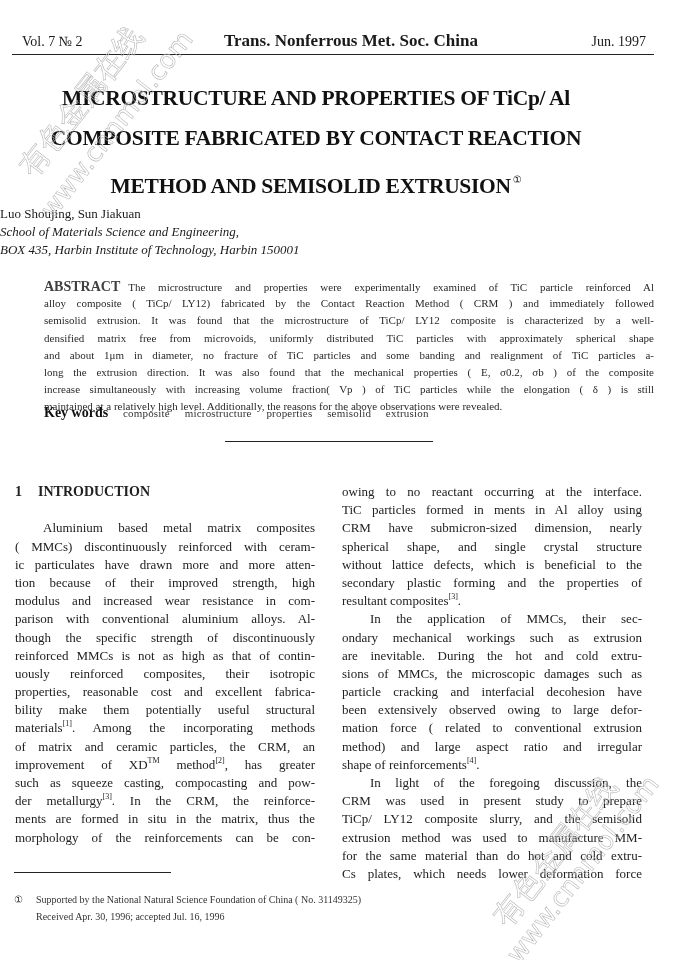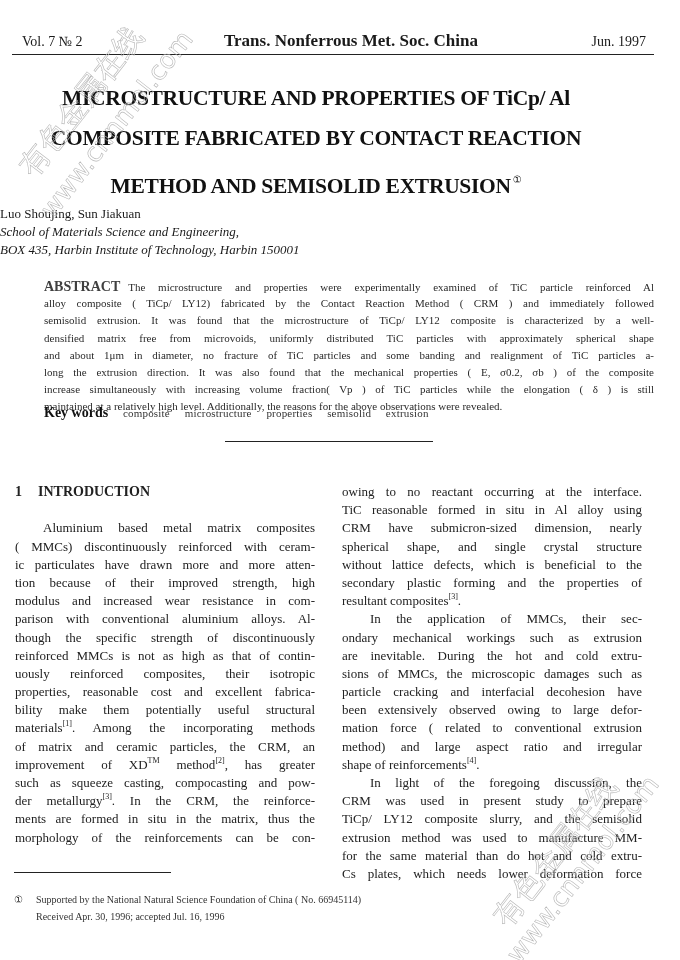--- a/index.html
+++ b/index.html
@@ -129,21 +129,21 @@
       <span class="line"><span>such as squeeze casting,  compocasting and pow-</span></span>
       <span class="line"><span>der metallurgy</span><sup>[3]</sup><span>.  In the CRM,  the reinforce-</span></span>
       <span class="line"><span>ments are formed in situ in the matrix,  thus the</span></span>
       <span class="line"><span>morphology of the reinforcements can be con-</span></span>
     </div>
 </div>
 
 <div class="col" id="col-right">
   <div id="right-lines">
       <span class="line"><span>owing to no reactant occurring at the interface.</span></span>
-      <span class="line"><span>TiC reasonable formed in situ in Al alloy using</span></span>
+      <span class="line"><span>TiC particles formed in ments in Al alloy using</span></span>
       <span class="line"><span>CRM  have submicron-sized dimension,  nearly</span></span>
       <span class="line"><span>spherical shape,  and single crystal structure</span></span>
       <span class="line"><span>without lattice defects,  which is beneficial to the</span></span>
       <span class="line"><span>secondary plastic forming and the properties of</span></span>
       <span class="line last"><span>resultant composites</span><sup>[3]</sup><span>.</span></span>
       <span class="line indent"><span>In the application of MMCs,  their sec-</span></span>
       <span class="line"><span>ondary mechanical workings such as extrusion</span></span>
       <span class="line"><span>are inevitable.  During the hot and cold extru-</span></span>
       <span class="line"><span>sions of MMCs,  the microscopic damages such as</span></span>
       <span class="line"><span>particle cracking and interfacial decohesion have</span></span>
@@ -155,20 +155,20 @@
       <span class="line"><span>CRM  was  used  in  present  study  to  prepare</span></span>
       <span class="line"><span>TiCp/ LY12 composite slurry,  and the semisolid</span></span>
       <span class="line"><span>extrusion method was used to manufacture MM-</span></span>
       <span class="line"><span>for the same material than do hot and cold extru-</span></span>
       <span class="line"><span>Cs plates,  which needs lower deformation force</span></span>
     </div>
 </div>
 
 <div id="fn-rule"></div>
 <div id="footnote">
-  <div><span class="fn-mark">①</span><span>Supported by the National Natural Science Foundation of China ( No.  66945114)</span></div>
+  <div><span class="fn-mark">①</span><span>Supported by the National Natural Science Foundation of China ( No.  31149325)</span></div>
   <div class="fn-line2">Received Apr.  30,  1996;  accepted Jul.  16,  1996</div>
 </div>
 
 <div class="wm wm-cn" style="left:10px; top:160px; transform: rotate(-52deg);">有色金属在线</div>
 <div class="wm wm-url" style="left:34px; top:205px; transform: rotate(-52deg);">www.cnnmol.com</div>
 <div class="wm wm-cn" style="left:484px; top:910px; transform: rotate(-52deg);">有色金属在线</div>
 <div class="wm wm-url" style="left:500px; top:950px; transform: rotate(-52deg);">www.cnnmol.com</div>
 
 </body></html>

